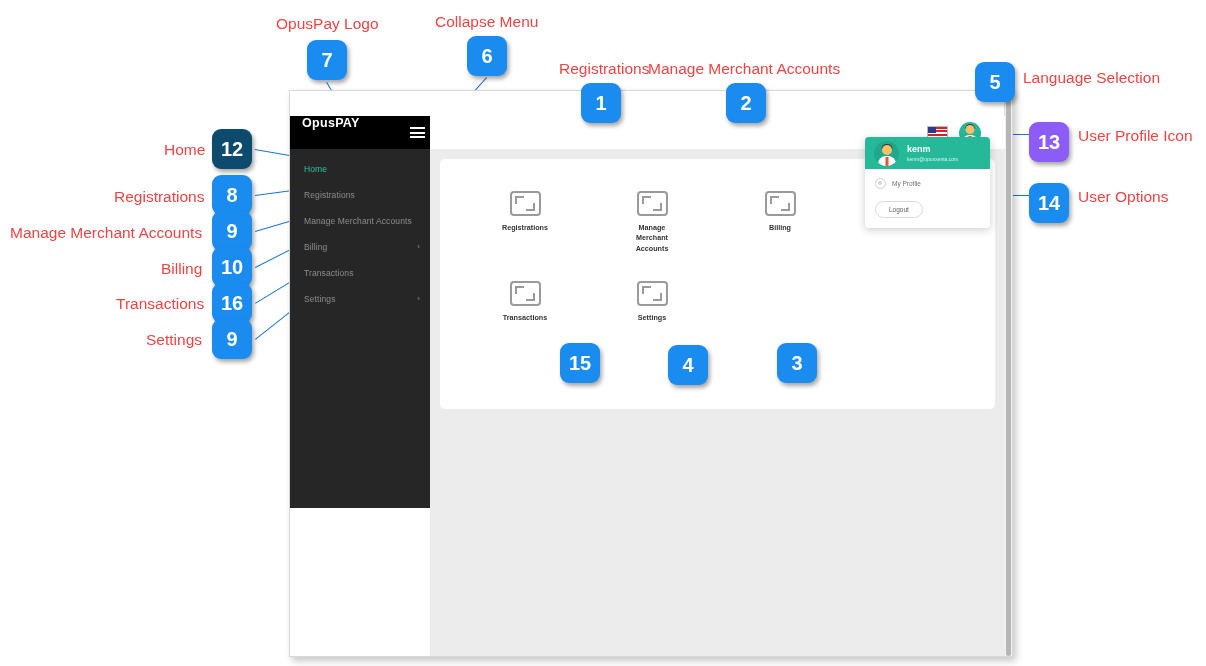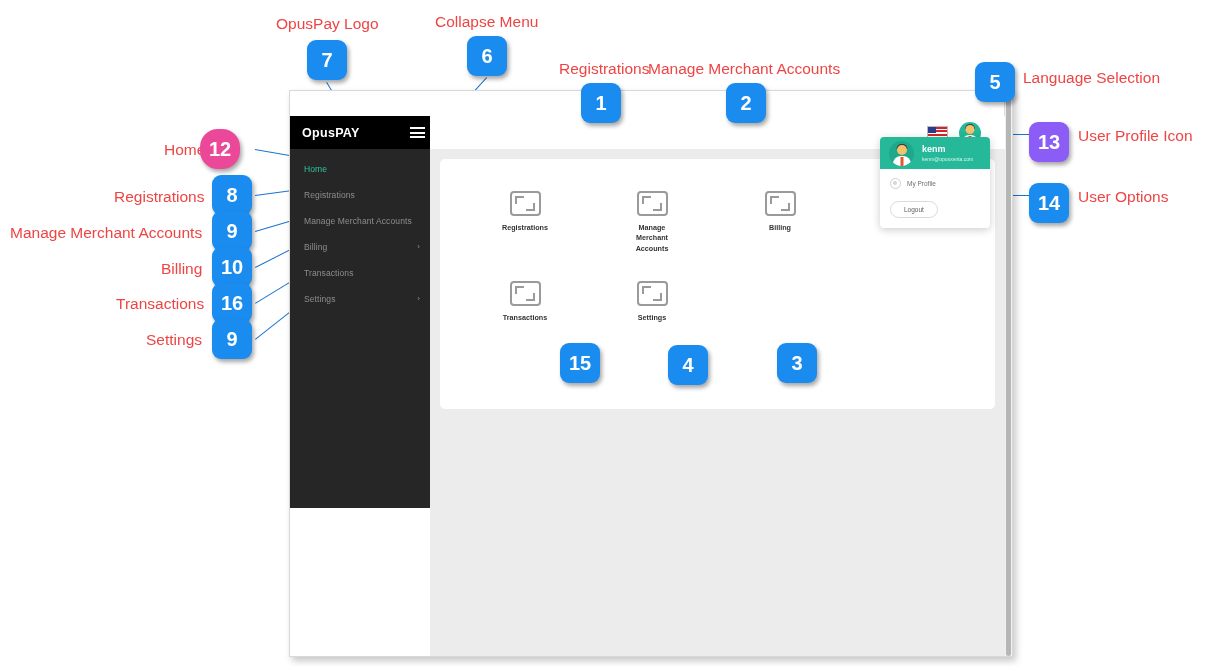--- a/index.html
+++ b/index.html
@@ -34,21 +34,21 @@
     position:absolute;right:0px;top:0;width:7px;height:100%;
     background:#f1f1f1;border-left:1px solid #dcdcdc;
   }
   #scrollbar .thumb{position:absolute;left:1px;top:0;width:5px;height:100%;
     background:#b6b6b6;border-radius:3px;}
 
   
   #sidebar{
     position:absolute;left:0;top:25px;width:140px;height:392px;background:#262626;
   }
-  #brandbar{height:33px;background:#000;display:flex;align-items:center;
+  #brandbar{height:33px;background:#000;display:flex;
     justify-content:space-between;padding:0 5px 0 12px;}
   #brandbar .brand{color:#fff;font-size:12.5px;font-weight:bold;letter-spacing:.3px;}
   .hamburger{display:flex;flex-direction:column;justify-content:center;gap:2.4px;cursor:pointer;}
   .hamburger i{display:block;width:15px;height:2px;background:#fff;}
 
   #navlist{padding-top:9px;}
   .nav-item{
     height:21px;display:flex;align-items:center;justify-content:space-between;
     padding:0 10px 0 14px;font-size:8.5px;color:#8d8d8d;margin-bottom:0px;
     letter-spacing:.1px;cursor:pointer;
@@ -93,21 +93,21 @@
     width:31px;height:25px;margin:0 auto 7px;border:2.4px solid #9a9a9a;
     border-radius:4px;position:relative;box-sizing:border-box;
   }
   .ph-icon .c1,.ph-icon .c2{position:absolute;width:7px;height:6px;}
   .ph-icon .c1{left:3.5px;top:3px;border-left:2.6px solid #9a9a9a;border-top:2.6px solid #9a9a9a;}
   .ph-icon .c2{right:3.5px;bottom:3px;border-right:2.6px solid #9a9a9a;border-bottom:2.6px solid #9a9a9a;}
   .tile .tile-label{font-size:7.2px;font-weight:bold;color:#333;line-height:1.45;}
 
   
   #profile-menu{
-    position:absolute;right:22px;top:46px;width:110px;background:#fff;
+    position:absolute;right:22px;top:46px;width:125px;background:#fff;
     border-radius:4px;box-shadow:0 2px 8px rgba(0,0,0,.20);z-index:25;overflow:hidden;
   }
   #profile-menu .caret{position:absolute;right:17px;top:-6px;width:0;height:0;
     border-left:7px solid transparent;border-right:7px solid transparent;
     border-bottom:7px solid #25b99a;}
   .pm-head{background:#25b99a;padding:7px 9px;display:flex;align-items:center;gap:8px;height:32px;box-sizing:border-box;}
   .pm-avatar{width:25px;height:25px;border-radius:50%;background:#1fa88b;position:relative;overflow:hidden;flex:none;}
   .pm-avatar .head{position:absolute;left:50%;top:4px;transform:translateX(-50%);
     width:10px;height:10px;border-radius:50%;background:#f5c26b;}
   .pm-avatar .hair{position:absolute;left:50%;top:3px;transform:translateX(-50%);
@@ -297,21 +297,21 @@
     <div class="ann-label" style="left: 775px; top: 393px;">Billing</div>
   </div>
 <div id="badge-layer">
     <div class="callout" style="left: 307px; top: 40px; background: rgb(26, 140, 240);">7</div>
     <div class="callout" style="left: 467px; top: 36px; background: rgb(26, 140, 240);">6</div>
     <div class="callout" style="left: 581px; top: 83px; background: rgb(26, 140, 240);">1</div>
     <div class="callout" style="left: 726px; top: 83px; background: rgb(26, 140, 240);">2</div>
     <div class="callout" style="left: 975px; top: 62px; background: rgb(26, 140, 240);">5</div>
     <div class="callout" style="left: 1029px; top: 122px; background: #8b5cf6;">13</div>
     <div class="callout" style="left: 1029px; top: 183px; background: rgb(26, 140, 240);">14</div>
-    <div class="callout" style="left: 200px; top: 129px; background: #ec4899; border-radius: 18px;">12</div>
+    <div class="callout" style="left: 212px; top: 129px; background: #0c4a6e;">12</div>
     <div class="callout" style="left: 212px; top: 175px; background: rgb(26, 140, 240);">8</div>
     <div class="callout" style="left: 212px; top: 211px; background: rgb(26, 140, 240);">9</div>
     <div class="callout" style="left: 212px; top: 247px; background: rgb(26, 140, 240);">10</div>
     <div class="callout" style="left: 212px; top: 283px; background: rgb(26, 140, 240);">16</div>
     <div class="callout" style="left: 212px; top: 319px; background: rgb(26, 140, 240);">9</div>
     <div class="callout" style="left: 521px; top: 343px; background: rgb(26, 140, 240); margin-left: 39px;">15</div>
     <div class="callout" style="left: 668px; top: 345px; background: rgb(26, 140, 240);">4</div>
     <div class="callout" style="left: 777px; top: 343px; background: rgb(26, 140, 240);">3</div>
   </div>
 

